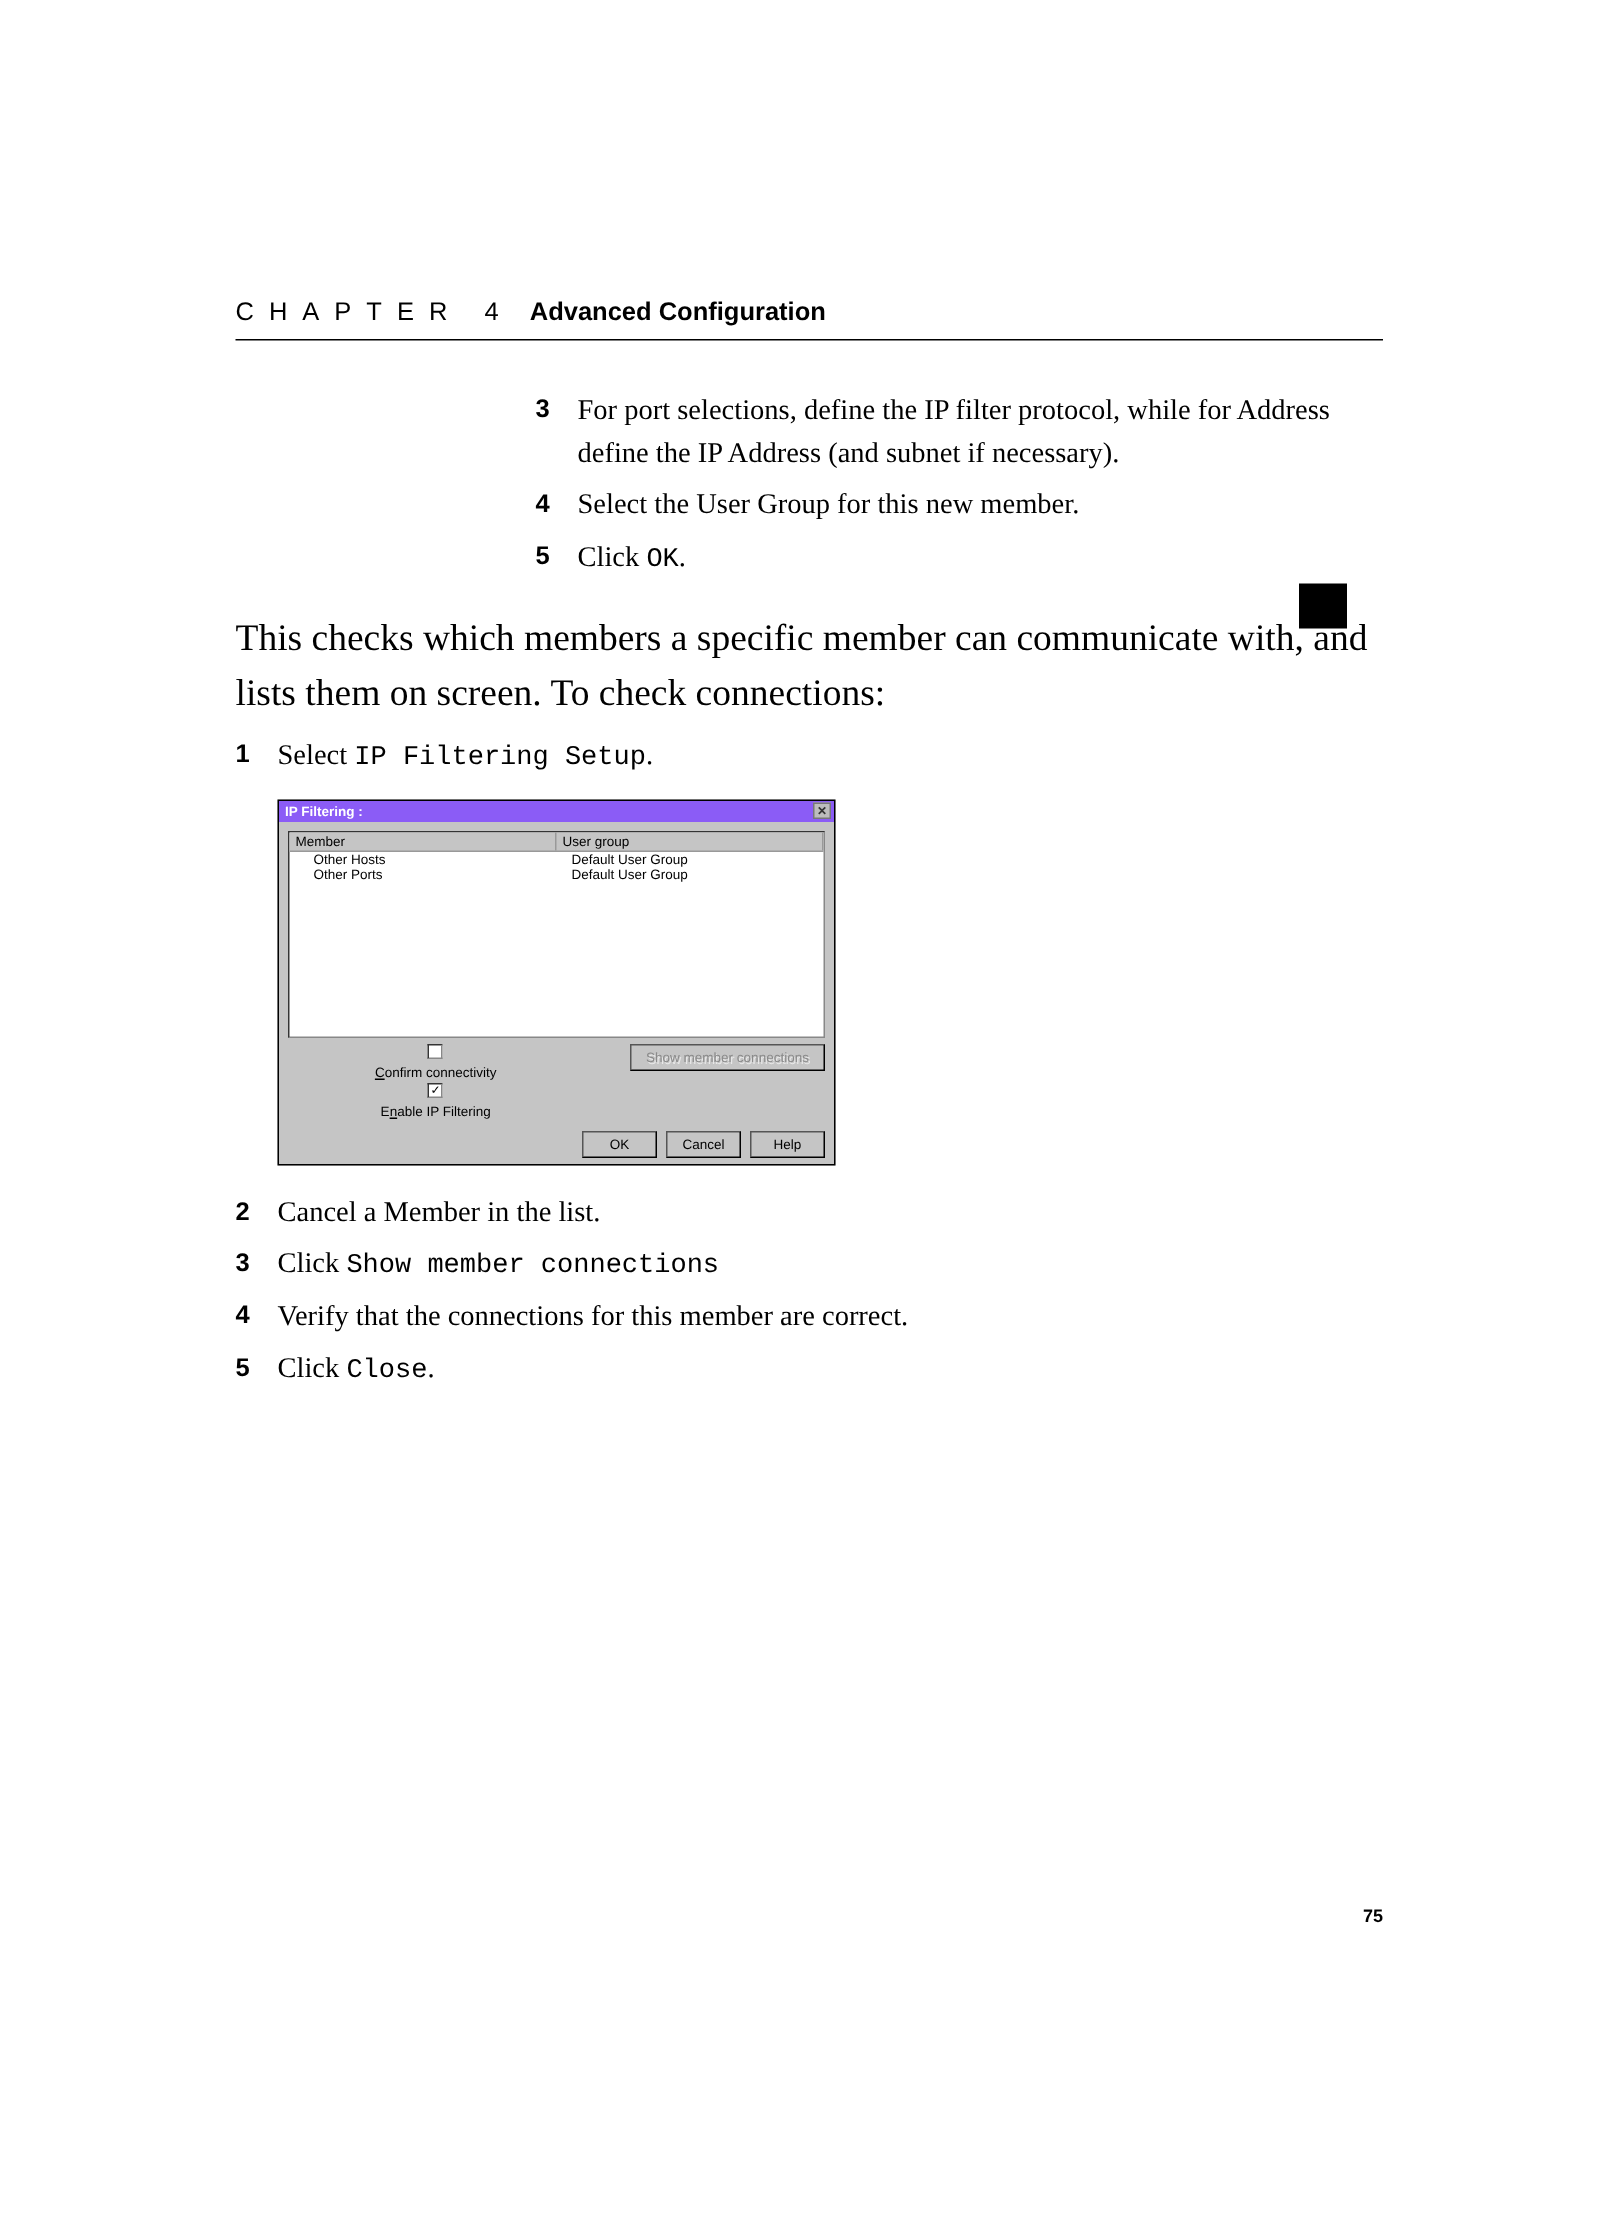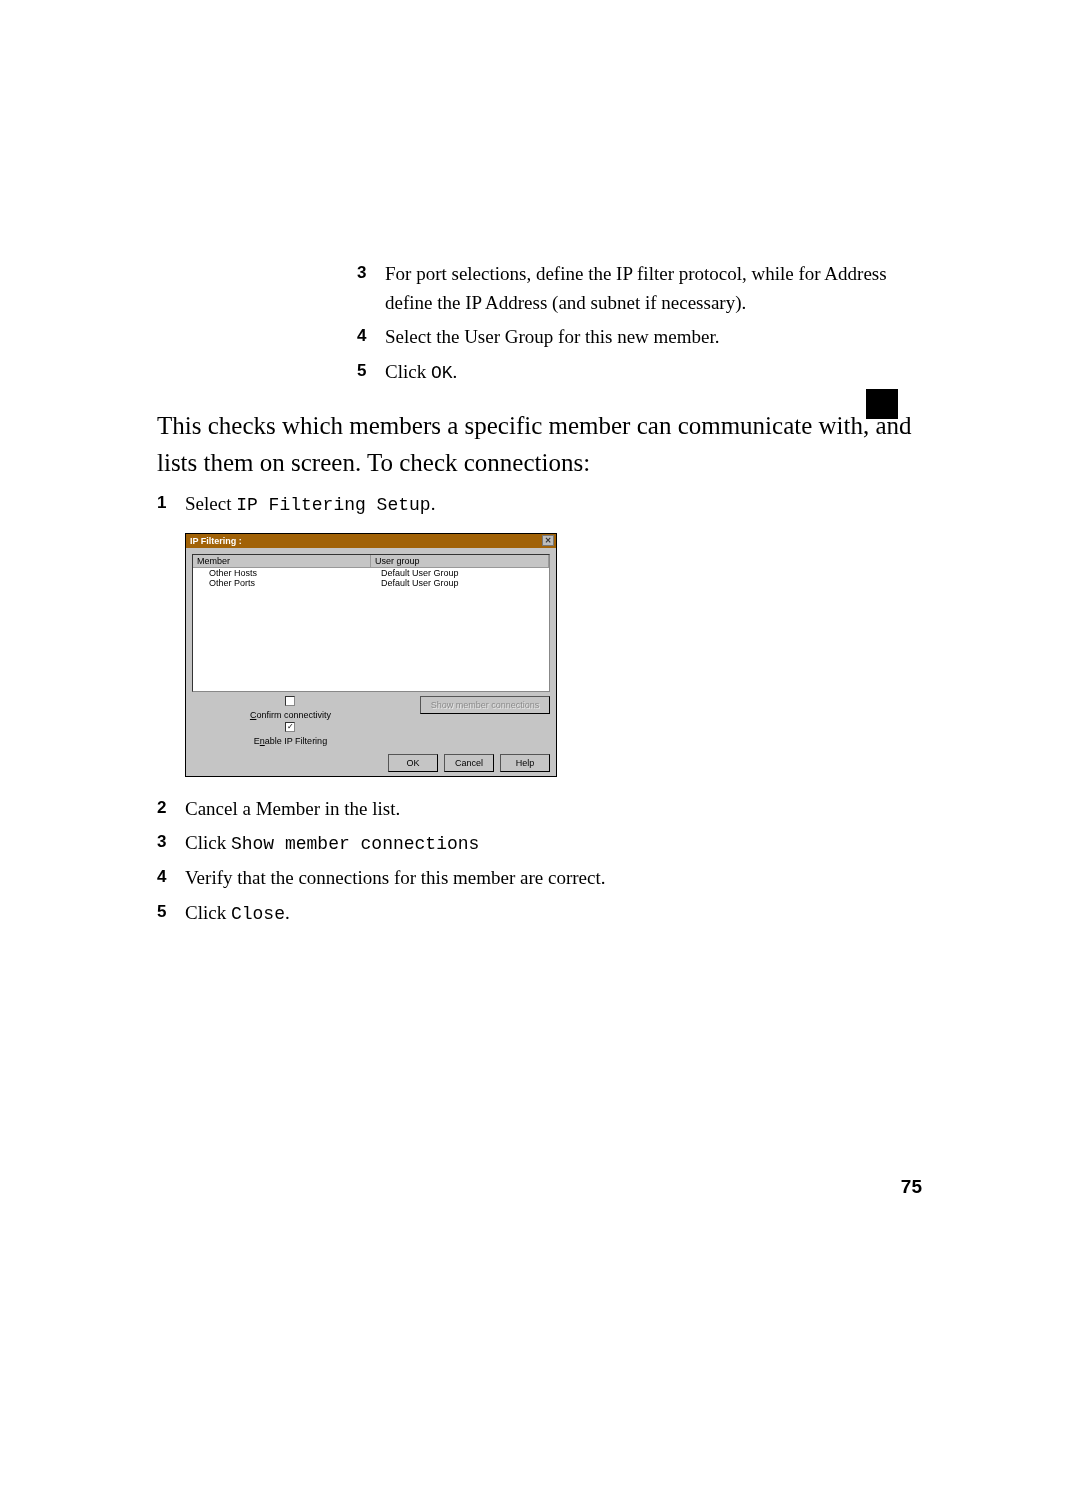--- a/index.html
+++ b/index.html
@@ -68,40 +68,40 @@
   }
   ol.steps > li .txt { flex: 1; }
   .para {
     font-size: 25px;
     line-height: 1.5;
     margin-bottom: 8px;
   }
   .mono { font-family: "Courier New", Courier, monospace; font-size: 18px; }
   .page-num {
     position: absolute;
-    right: 158px; top: 1176px;
+    right: 158px; top: 1270px;
     font-family: Arial, Helvetica, sans-serif;
     font-weight: 700;
-    font-size: 19px;
+    font-size: 12px;
   }
 
   
   .dlg-wrap {
     margin: 14px 0 18px 28px;
     width: 372px;
   }
   .dlg {
     border: 1px solid #000;
     background: #c5c5c5;
     font-family: Tahoma, Arial, sans-serif;
     font-size: 9px;
     color: #000;
   }
   .titlebar {
-    background: #a16207;
+    background: #8b5cf6;
     color: #fff;
     display: flex;
     align-items: center;
     height: 14px;
     padding: 0 2px 0 4px;
     font-weight: 700;
   }
   .titlebar .t { flex: 1; }
   .titlebar .x {
     width: 12px; height: 11px;
@@ -161,20 +161,24 @@
     display: flex; gap: 6px; justify-content: flex-end;
     margin-top: 6px;
   }
   .dlg-footer .wbtn { width: 50px; }
   .u { text-decoration: underline; }
 </style>
 </head>
 <body>
 
 <div class="page">
+  <div class="running-head">
+    <span class="chapter">CHAPTER 4</span>
+    <span class="title">Advanced Configuration</span>
+  </div>
 
   <div class="tab-marker"></div>
 
   <div class="content">
 
     <div class="row">
       <div class="margin-col"></div>
       <div class="body-col">
         <ol class="steps">
           <li>

